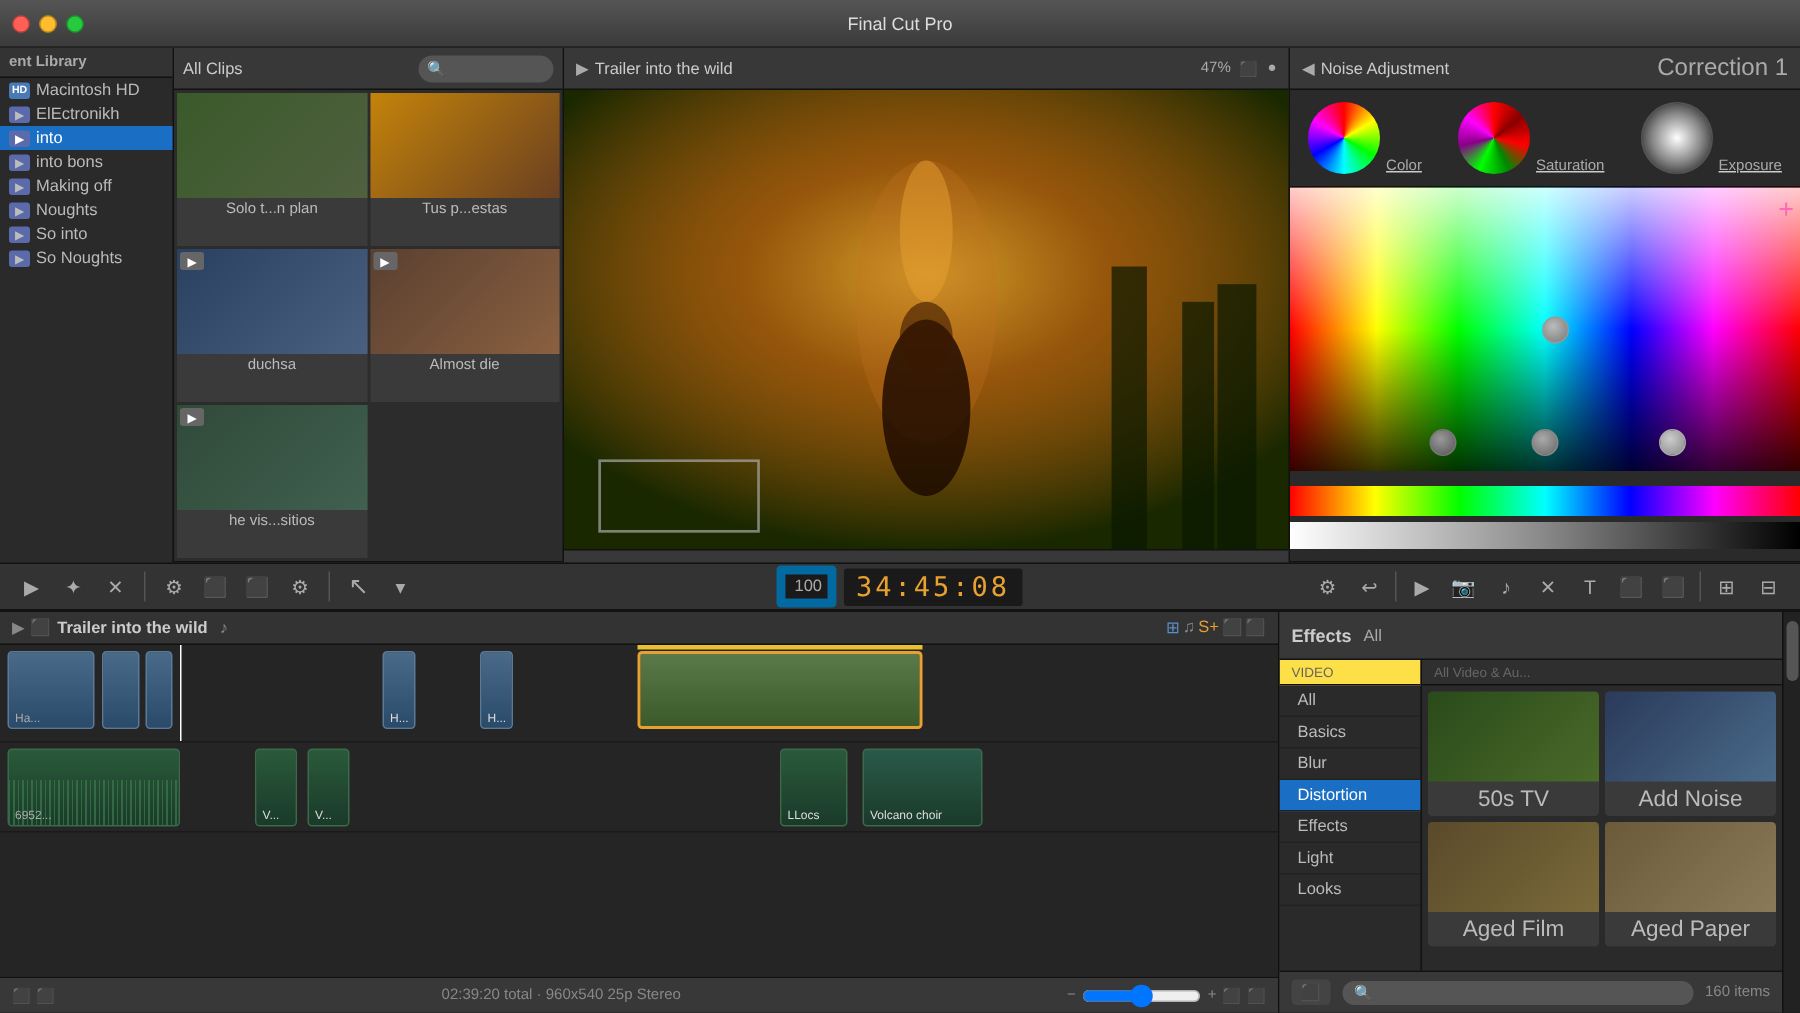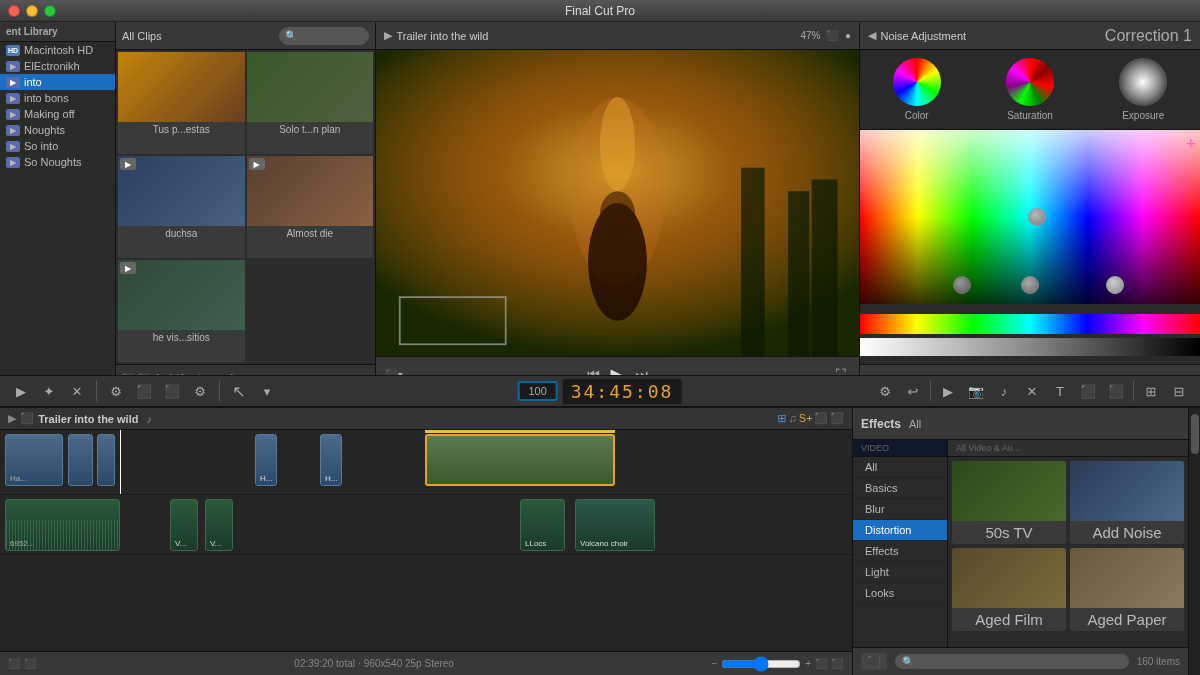--- a/index.html
+++ b/index.html
@@ -9,21 +9,21 @@
       overflow: hidden;
       background: #1a1a1a;
       font-family: -apple-system, 'Helvetica Neue', Arial, sans-serif;
       font-size: 11px;
       color: #ccc;
       user-select: none;
     }
 
     
     #title-bar {
-      height: 22px;
+      height: 32px;
       background: linear-gradient(to bottom, #555, #3a3a3a);
       display: flex;
       align-items: center;
       justify-content: center;
       position: relative;
       border-bottom: 1px solid #222;
       text-align: right;
     }
     #title-bar .window-controls {
       position: absolute;
@@ -242,24 +242,25 @@
     #color-tools {
       display: flex;
       align-items: center;
       justify-content: space-around;
       padding: 8px 0;
       background: #2a2a2a;
       border-bottom: 1px solid #111;
     }
     .color-tool {
       display: flex;
-      flex-direction: column;
-      align-items: center;
+      flex-direction: row;
+      align-items: flex-end;
       gap: 4px;
       cursor: pointer;
+      text-decoration: underline;
     }
     .color-wheel {
       width: 50px;
       height: 50px;
       border-radius: 50%;
       position: relative;
     }
     .color-tool-label {
       font-size: 10px;
       color: #aaa;
@@ -572,26 +573,26 @@
 
   <div id="clips-panel">
     <div id="clips-toolbar">
       <span style="font-size:11px;color:#ccc;cursor:pointer;">All Clips</span>
       <div id="clips-search">
         <span style="font-size:10px;">🔍</span>
       </div>
     </div>
     <div id="clips-grid">
       <div class="clip-item">
+        <div class="clip-thumb" style="background:linear-gradient(135deg,#3a5a2a,#506040);"></div>
+        <div class="clip-label">Solo t...n plan</div>
+      </div>
+      <div class="clip-item">
         <div class="clip-thumb" style="background:linear-gradient(135deg,#c4830a,#6a4020);"></div>
         <div class="clip-label">Tus p...estas</div>
-      </div>
-      <div class="clip-item">
-        <div class="clip-thumb" style="background:linear-gradient(135deg,#3a5a2a,#506040);"></div>
-        <div class="clip-label">Solo t...n plan</div>
       </div>
       <div class="clip-item">
         <div class="clip-thumb" style="background:linear-gradient(135deg,#2a4060,#4a6080);position:relative;">
           <div class="clip-badge">▶</div>
         </div>
         <div class="clip-label">duchsa</div>
       </div>
       <div class="clip-item">
         <div class="clip-thumb" style="background:linear-gradient(135deg,#5a4030,#8a6040);position:relative;">
           <div class="clip-badge">▶</div>
@@ -737,21 +738,21 @@
     <span class="tool-btn">⚙</span>
     <span class="tool-btn">⬛</span>
     <span class="tool-btn">⬛</span>
     <span class="tool-btn">⚙</span>
     <div style="width:1px;height:20px;background:#555;margin:0 4px;"></div>
     <span class="tool-btn" style="font-size:16px;">↖</span>
     <span class="tool-btn">▾</span>
   </div>
 
   <div style="display:flex;align-items:center;gap:4px;position:absolute;left:50%;transform:translateX(-50%);">
-    <div style="background:#1a1a1a;color:#aaa;font-size:11px;padding:2px 6px;border:2px solid #0369a1;border-radius:3px;width:40px;text-align:center;">100</div>
+    <div style="background:#1a1a1a;color:#aaa;font-size:11px;padding:2px 6px;border:6px solid #0369a1;border-radius:3px;width:40px;text-align:center;">100</div>
     <div id="timecode-display">34:45:08</div>
   </div>
 
   <div style="display:flex;align-items:center;gap:2px;margin-left:auto;">
     <span class="tool-btn">⚙</span>
     <span class="tool-btn">↩</span>
     <div style="width:1px;height:20px;background:#555;margin:0 2px;"></div>
     <span class="tool-btn">▶</span>
     <span class="tool-btn">📷</span>
     <span class="tool-btn">♪</span>
@@ -846,21 +847,21 @@
 
   <div id="effects-panel">
     <div id="effects-header">
       <span style="font-size:12px;color:#ccc;font-weight:bold;">Effects</span>
       <span style="font-size:11px;color:#aaa;cursor:pointer;">All</span>
     </div>
 
     <div style="display:flex;flex:1;overflow:hidden;">
 
       <div style="width:95px;background:#2a2a2a;border-right:1px solid #111;overflow-y:auto;">
-        <div style="padding:3px 8px;font-size:9px;color:#666;background:#0f172a;border-bottom:1px solid #111;">
+        <div style="padding:3px 8px;font-size:9px;color:#666;background:#fde047;border-bottom:1px solid #111;">
           <span>VIDEO</span>
         </div>
         <div class="effect-category-item">All</div>
         <div class="effect-category-item">Basics</div>
         <div class="effect-category-item">Blur</div>
         <div class="effect-category-item selected">Distortion</div>
         <div class="effect-category-item">Effects</div>
         <div class="effect-category-item">Light</div>
         <div class="effect-category-item">Looks</div>
       </div>

